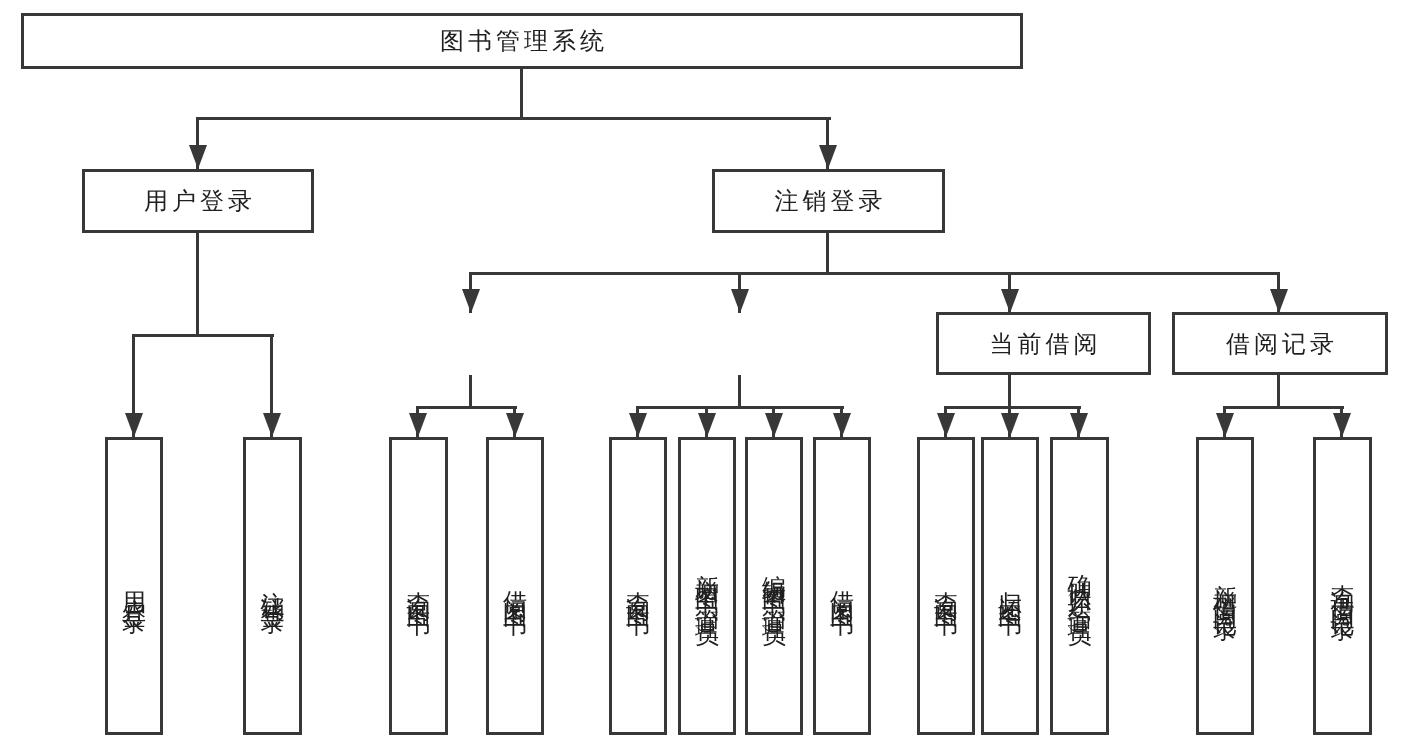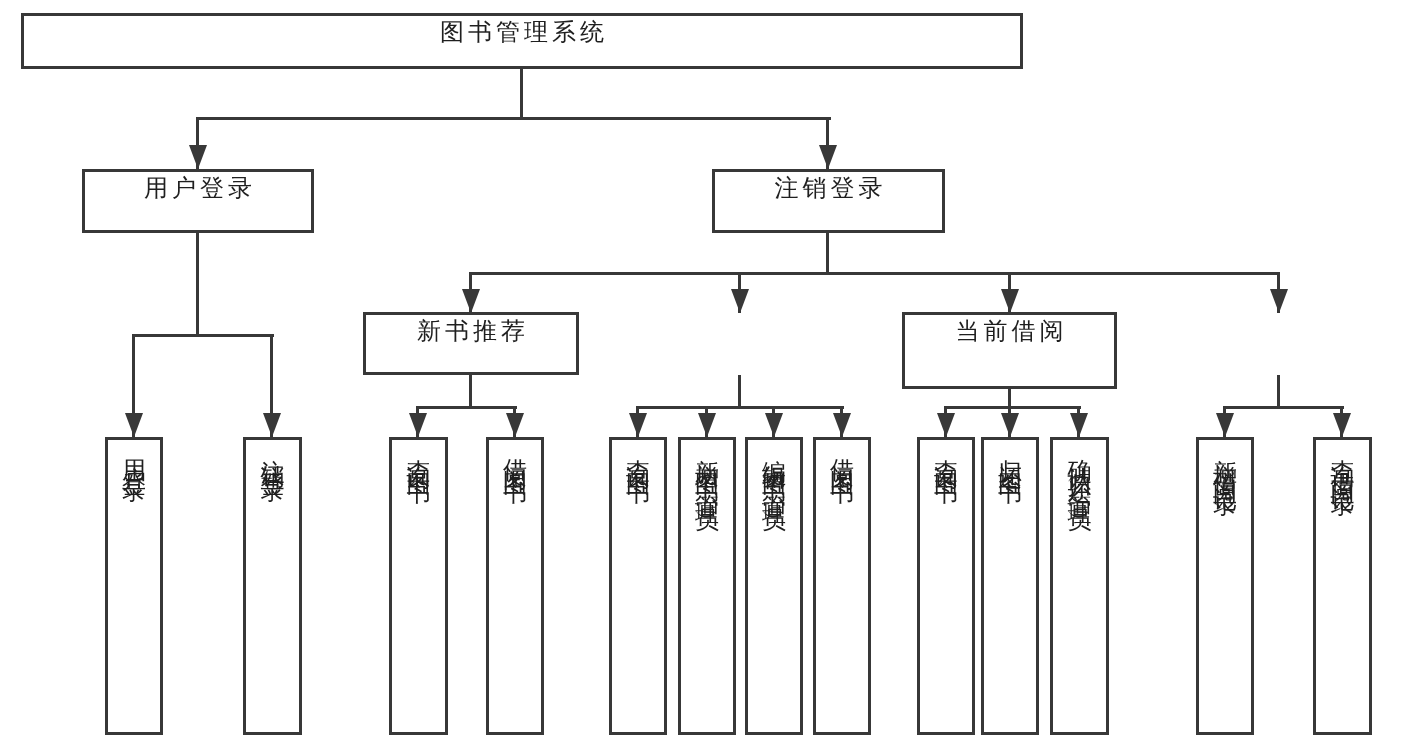--- a/index.html
+++ b/index.html
@@ -3,21 +3,21 @@
 <meta charset="utf-8">
 <style>
   :root { --line:#383838; --txt:#1f1f1f; }
   html,body { margin:0; padding:0; background:#ffffff; }
   #canvas {
     position:relative; width:1405px; height:747px; background:#ffffff;
     overflow:hidden; font-family:"Liberation Sans", sans-serif; color:var(--txt);
   }
   .box {
     position:absolute; box-sizing:border-box; border:3px solid var(--line);
-    background:#ffffff; display:flex; justify-content:center;
+    background:#ffffff; display:flex; align-items:center; justify-content:center;
     z-index:2;
   }
   .hlabel { font-size:24px; letter-spacing:4px; text-indent:4px; white-space:nowrap; }
   .vtxt {
     writing-mode:vertical-rl; text-orientation:mixed;
     font-size:24px; letter-spacing:7px; line-height:1; white-space:nowrap;
   }
   .vl { position:absolute; width:3px; background:var(--line); z-index:1; }
   .hl { position:absolute; height:3px; background:var(--line); z-index:1; }
   .ar {
@@ -64,25 +64,25 @@
   <div class="hl" style="left:469px;top:272px;width:811px;"></div>
   <div class="vl" style="left:469px;top:272px;height:41px;"></div>
   <div class="vl" style="left:738px;top:272px;height:41px;"></div>
   <div class="vl" style="left:1008px;top:272px;height:41px;"></div>
   <div class="vl" style="left:1277px;top:272px;height:41px;"></div>
   <div class="ar" style="left:462px;top:289px;"></div>
   <div class="ar" style="left:731px;top:289px;"></div>
   <div class="ar" style="left:1001px;top:289px;"></div>
   <div class="ar" style="left:1270px;top:289px;"></div>
 
-  <div class="box" style="left:363px;top:312px;width:216px;height:63px;">
-    <span class="hlabel">新书推荐</span>
+  <div class="box" style="left:936px;top:312px;width:215px;height:63px;">
+    <span class="hlabel">当前借阅</span>
   </div>
-  <div class="box" style="left:902px;top:312px;width:215px;height:77px;">
-    <span class="hlabel">当前借阅</span>
+  <div class="box" style="left:1172px;top:312px;width:216px;height:63px;">
+    <span class="hlabel">借阅记录</span>
   </div>
 
   <div class="vl" style="left:469px;top:375px;height:34px;"></div>
   <div class="hl" style="left:416px;top:406px;width:101px;"></div>
   <div class="vl" style="left:416px;top:406px;height:31px;"></div>
   <div class="vl" style="left:513px;top:406px;height:31px;"></div>
   <div class="ar" style="left:409px;top:413px;"></div>
   <div class="ar" style="left:506px;top:413px;"></div>
 
   <div class="vl" style="left:738px;top:375px;height:34px;"></div>

